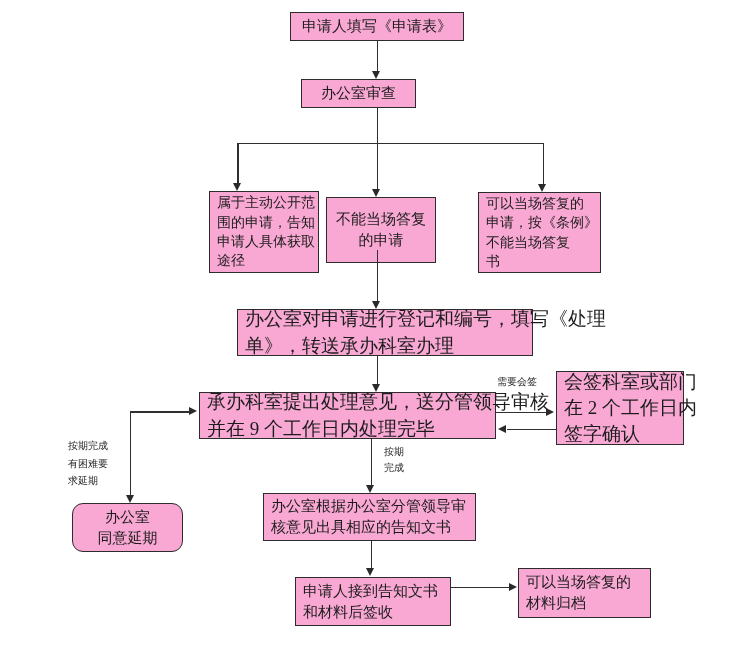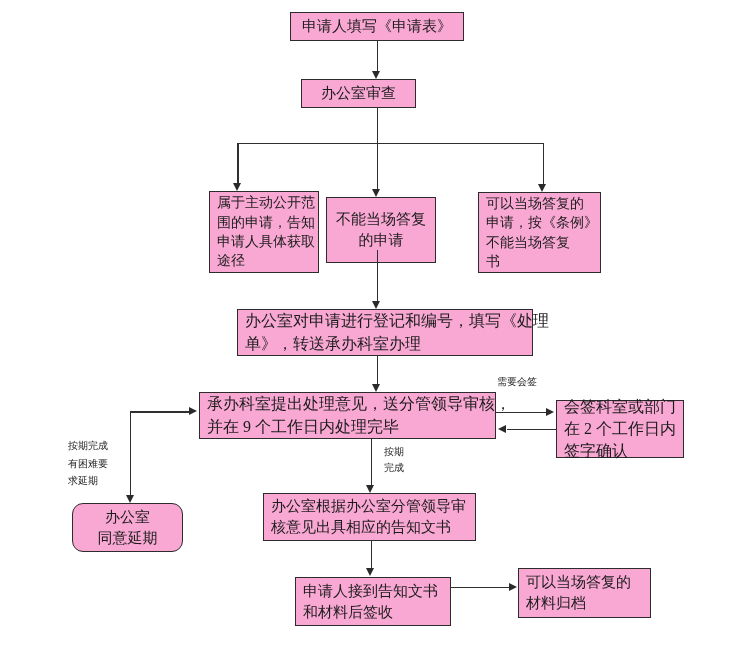--- a/index.html
+++ b/index.html
@@ -19,21 +19,21 @@
     background: #f9a8d4;
     display: flex;
     align-items: center;
     font-size: 15px;
     line-height: 1.38;
     white-space: pre;
   }
   .node.center { justify-content: center; text-align: center; }
   .node.left   { justify-content: flex-start; text-align: left; padding-left: 7px; padding-right: 4px; }
   .f14  { font-size: 14px; }
-  .f145 { font-size: 16px; }
+  .f145 { font-size: 19px; }
   .vline, .hline { position: absolute; background: #2f2f2f; }
   .vline { width: 1.5px; }
   .hline { height: 1.5px; }
   .ah { position: absolute; width: 0; height: 0; }
   .ah-down  { border-left: 4.5px solid transparent; border-right: 4.5px solid transparent; border-top: 8.5px solid #2a2a2a; }
   .ah-right { border-top: 4.5px solid transparent; border-bottom: 4.5px solid transparent; border-left: 8.5px solid #2a2a2a; }
   .ah-left  { border-top: 4.5px solid transparent; border-bottom: 4.5px solid transparent; border-right: 8.5px solid #2a2a2a; }
   .edge-label {
     position: absolute;
     font-size: 10px;
@@ -63,21 +63,21 @@
 申请，按《条例》
 不能当场答复
 书</div>
 
   <div class="node left f145" style="left:237px; top:309px; width:296px; height:47px;">办公室对申请进行登记和编号，填写《处理
 单》，转送承办科室办理</div>
 
   <div class="node left f145" style="left:199px; top:392px; width:297px; height:47px;">承办科室提出处理意见，送分管领导审核，
 并在 9 个工作日内处理完毕</div>
 
-  <div class="node left f145" style="left:556px; top:400px; width:128px; height:58px;">会签科室或部门
+  <div class="node left f145" style="left:556px; top:371px; width:128px; height:74px;">会签科室或部门
 在 2 个工作日内
 签字确认</div>
 
   <div class="node center" style="left:72px;  top:503px; width:111px; height:49px;border-radius:11px;">办公室
 同意延期</div>
 
   <div class="node left" style="left:263px; top:493px; width:213px; height:48px;">办公室根据办公室分管领导审
 核意见出具相应的告知文书</div>
 
   <div class="node left" style="left:295px; top:577px; width:156px; height:49px;">申请人接到告知文书

